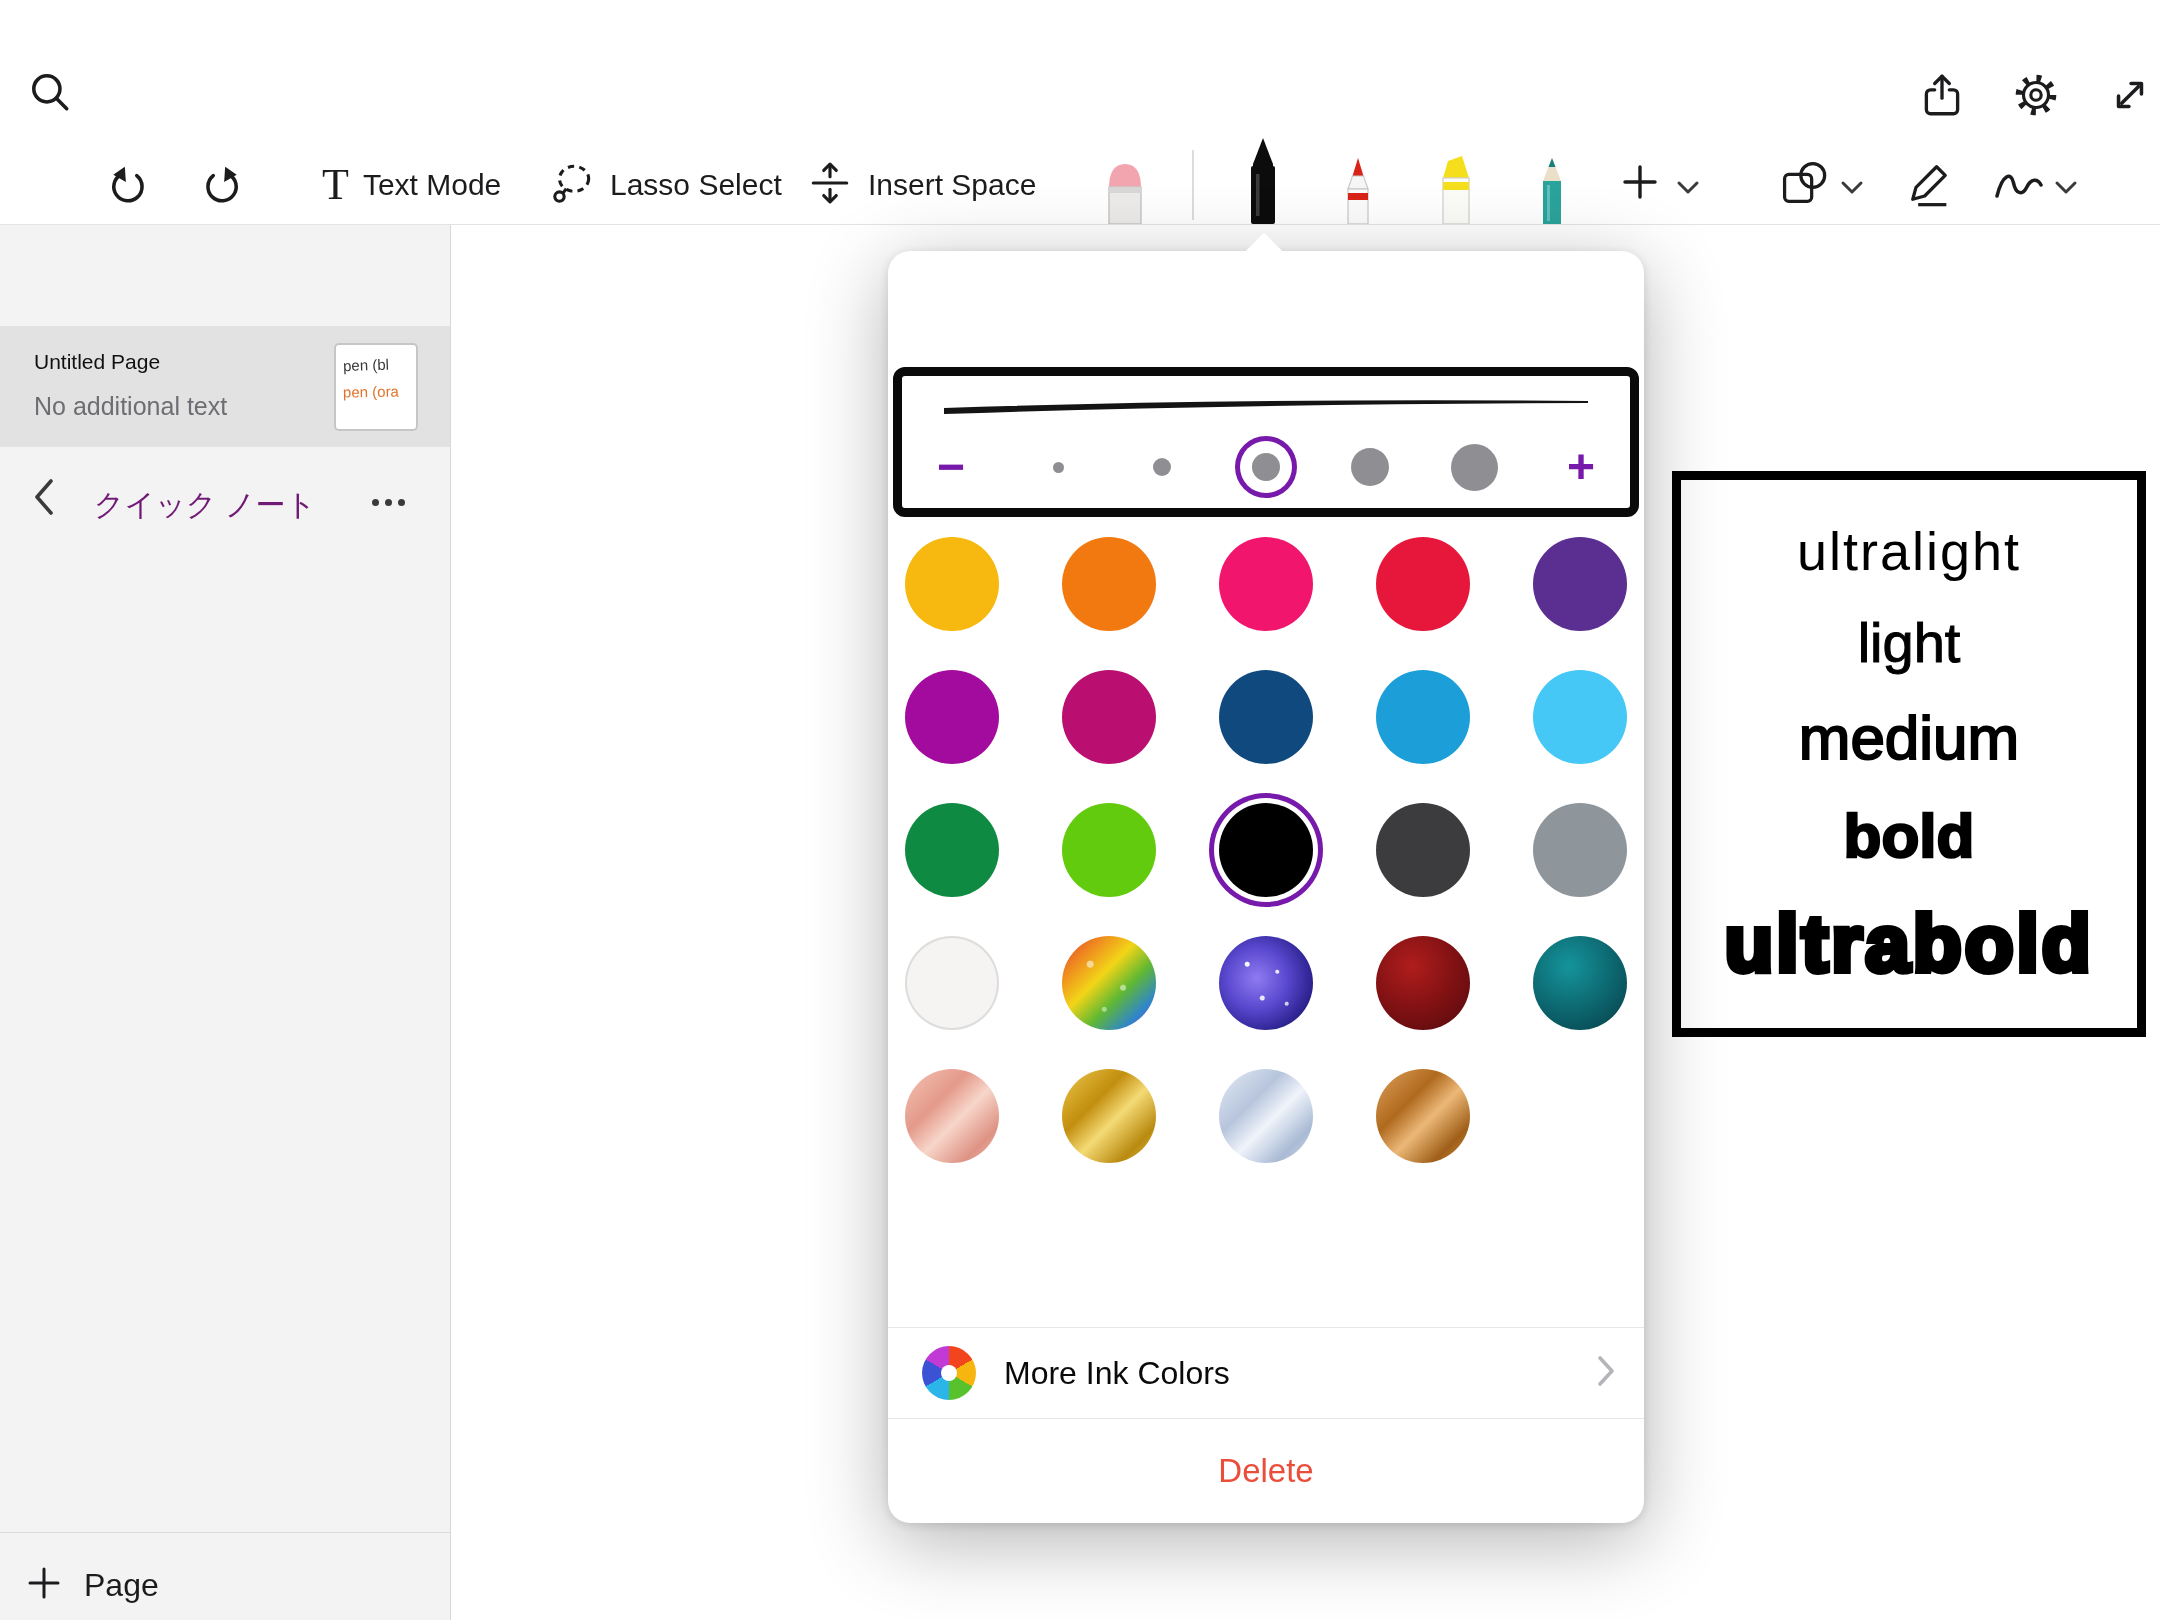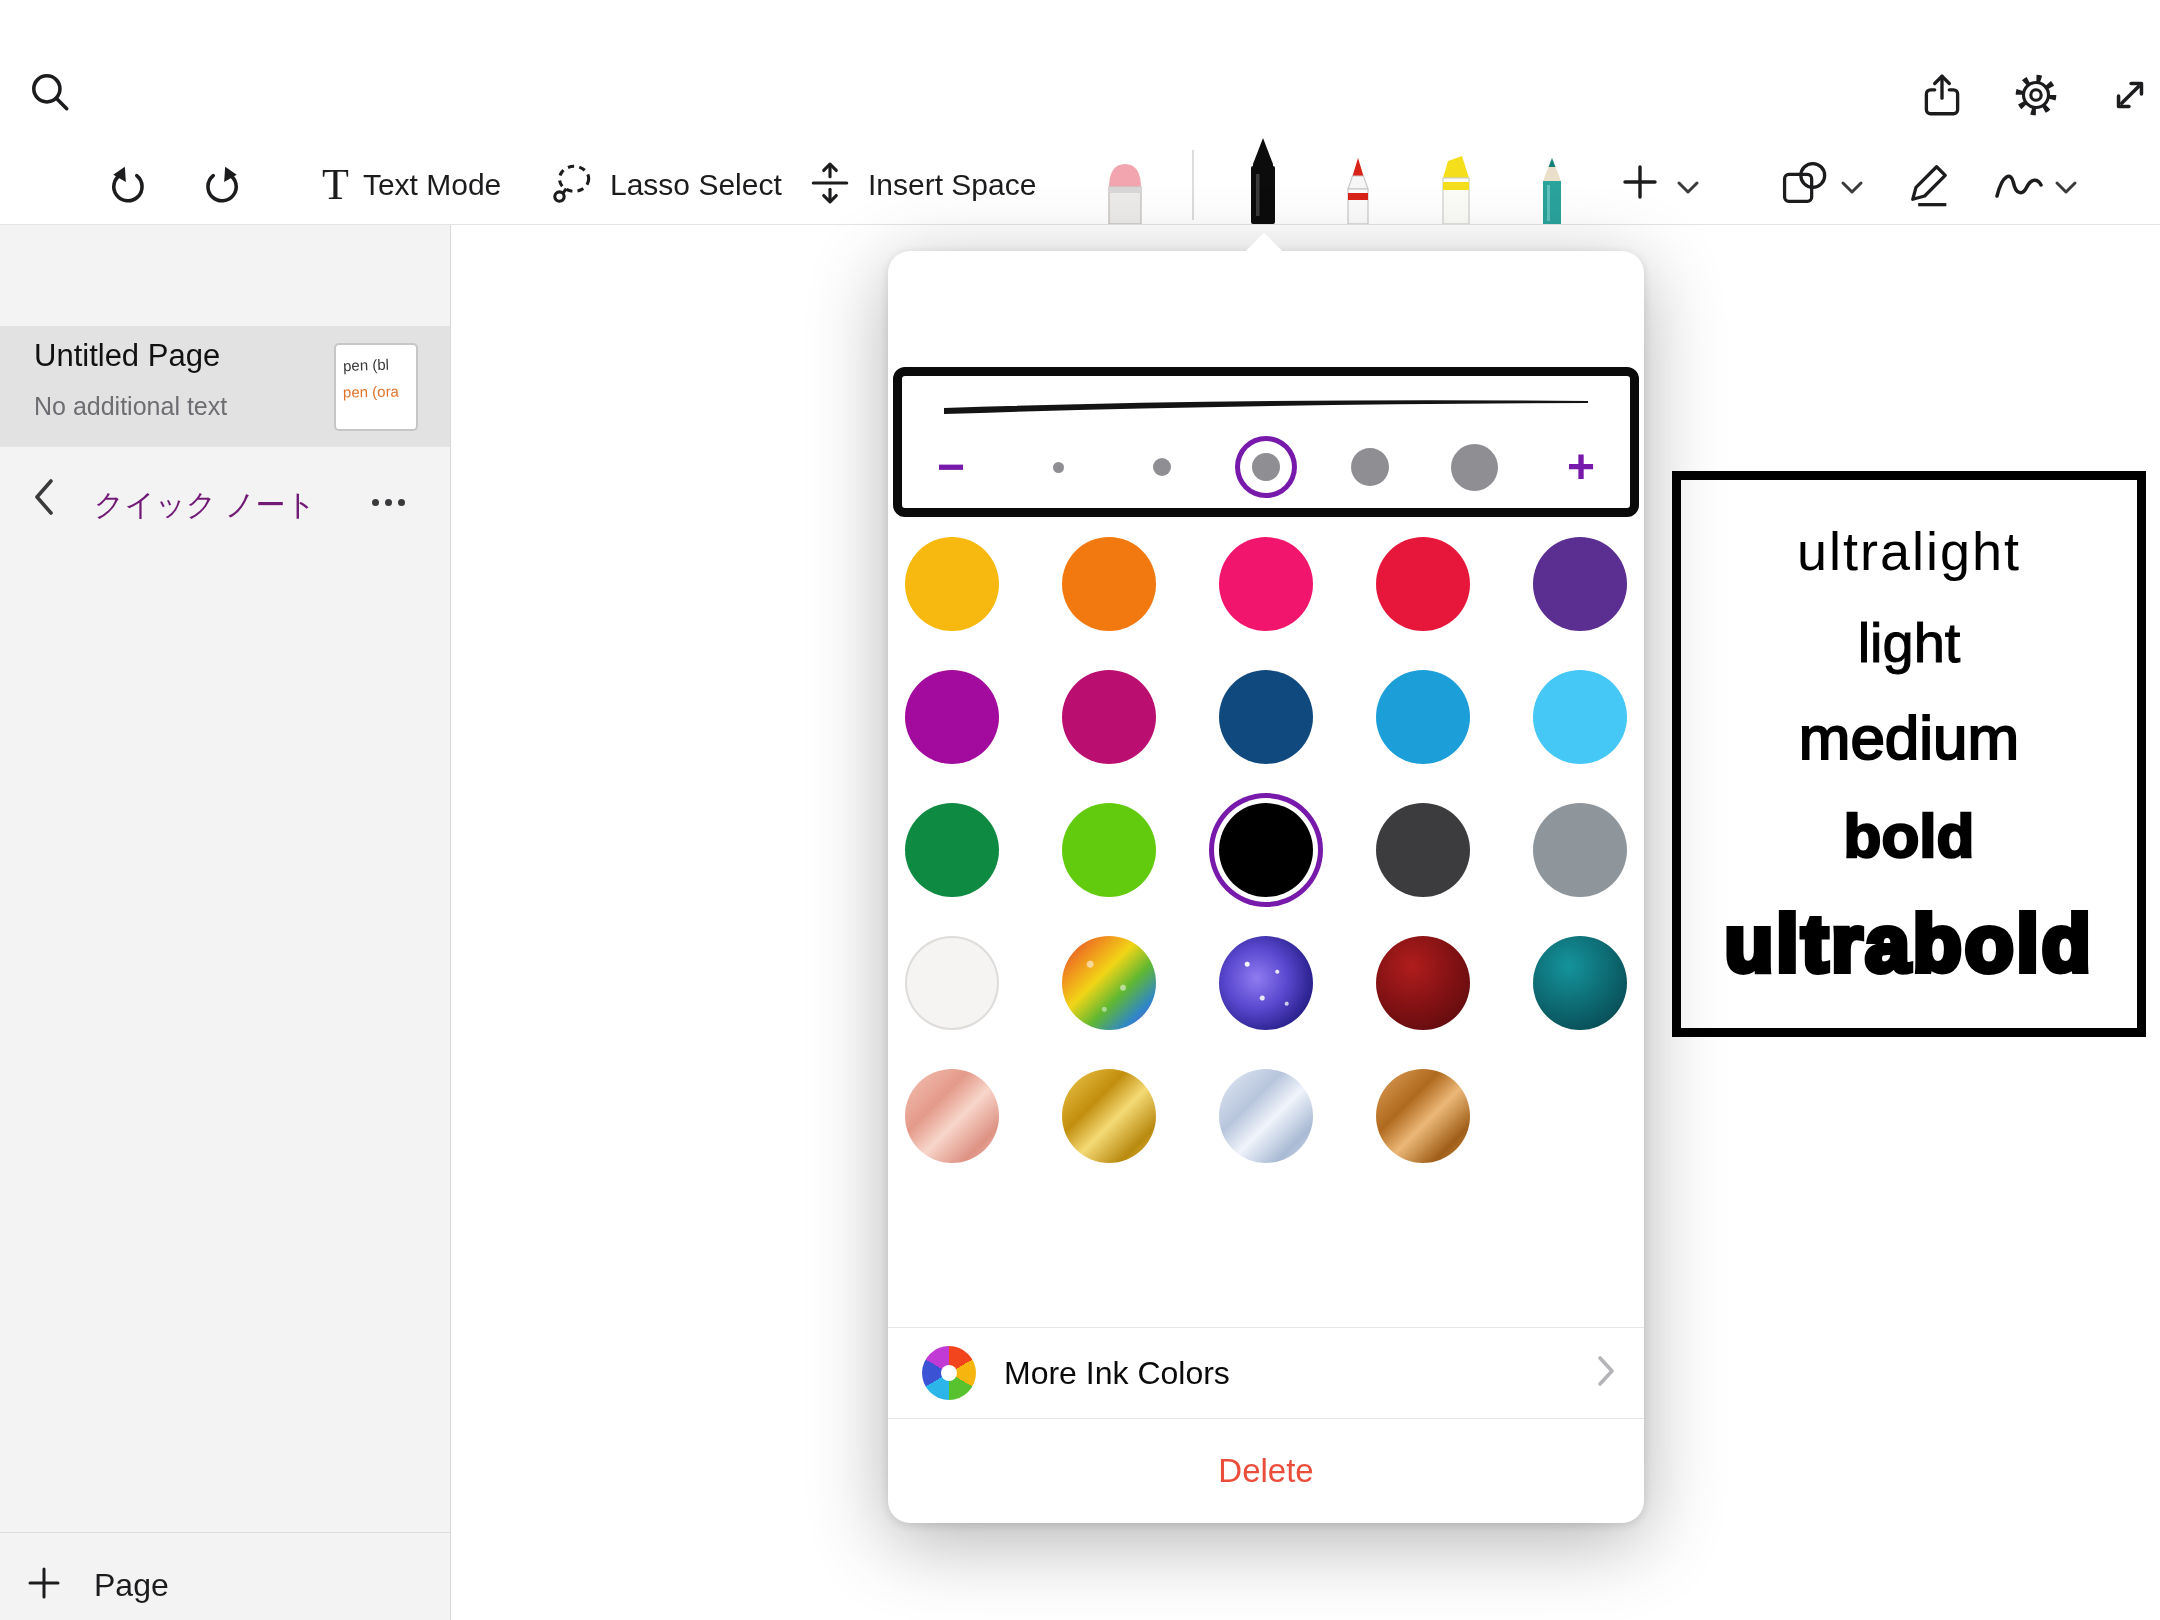--- a/index.html
+++ b/index.html
@@ -48,27 +48,27 @@
   .scribble{left:1990px;top:164px;width:58px;height:46px;}
   .chev-scribble{left:2054px;top:180px;}
 
   
   .sidebar{position:absolute;left:0;top:225px;width:451px;height:1395px;background:#F4F3F4;border-right:1px solid #D8D8D8;}
   .sb-back{position:absolute;left:26px;top:252px;width:36px;height:44px;}
   .sb-title{position:absolute;left:70px;top:260px;width:270px;text-align:center;font-size:30px;color:#701a75;}
   .sb-more{position:absolute;left:358px;top:262px;width:60px;height:30px;display:flex;align-items:center;justify-content:center;gap:6px;cursor:pointer;}
   .sb-more i{width:7px;height:7px;border-radius:50%;background:#3A3A3C;}
   .page-item{position:absolute;left:0;top:101px;width:450px;height:121px;background:#E3E2E3;cursor:pointer;}
-  .pi-title{position:absolute;left:34px;top:12px;font-size:31px;color:#111;}
+  .pi-title{position:absolute;left:34px;top:24px;font-size:21px;color:#111;}
   .pi-sub{position:absolute;left:34px;top:66px;font-size:25px;color:#6D6D72;}
   .pi-thumb{position:absolute;left:334px;top:17px;width:84px;height:88px;background:#fff;border:2px solid #C6C6C6;border-radius:5px;padding:6px 7px;overflow:hidden;}
   .pi-thumb .l1{font-size:15px;color:#3a3a3a;transform:rotate(-2deg);display:block;line-height:1.8;}
   .pi-thumb .l2{font-size:15px;color:#E0742C;transform:rotate(-1deg);display:block;line-height:1.8;}
   .sb-bottom-div{position:absolute;left:0;top:1307px;width:451px;height:1px;background:#DCDCDC;}
-  .add-page{position:absolute;left:26px;top:1330px;height:60px;display:flex;align-items:center;gap:32px;cursor:pointer;}
+  .add-page{position:absolute;left:26px;top:1330px;height:60px;display:flex;align-items:center;gap:22px;cursor:pointer;}
   .add-page .lbl{font-size:32px;color:#1C1C1E;}
 
   
   .sample-box{position:absolute;left:1672px;top:471px;width:474px;height:566px;border:9px solid #000;background:#fff;display:flex;flex-direction:column;justify-content:space-evenly;align-items:center;padding:8px 6px;z-index:5;}
   .sample{color:#000;line-height:1;white-space:nowrap;}
   .sample-0{font-size:54px;letter-spacing:2px;}
   .sample-1{font-size:56px;-webkit-text-stroke:1px #000;}
   .sample-2{font-size:62px;text-align:center;-webkit-text-stroke:2px #000;}
   .sample-3{font-size:62px;font-weight:700;-webkit-text-stroke:2.5px #000;}
   .sample-4{font-size:80px;font-weight:700;-webkit-text-stroke:6px #000;letter-spacing:3px;}

